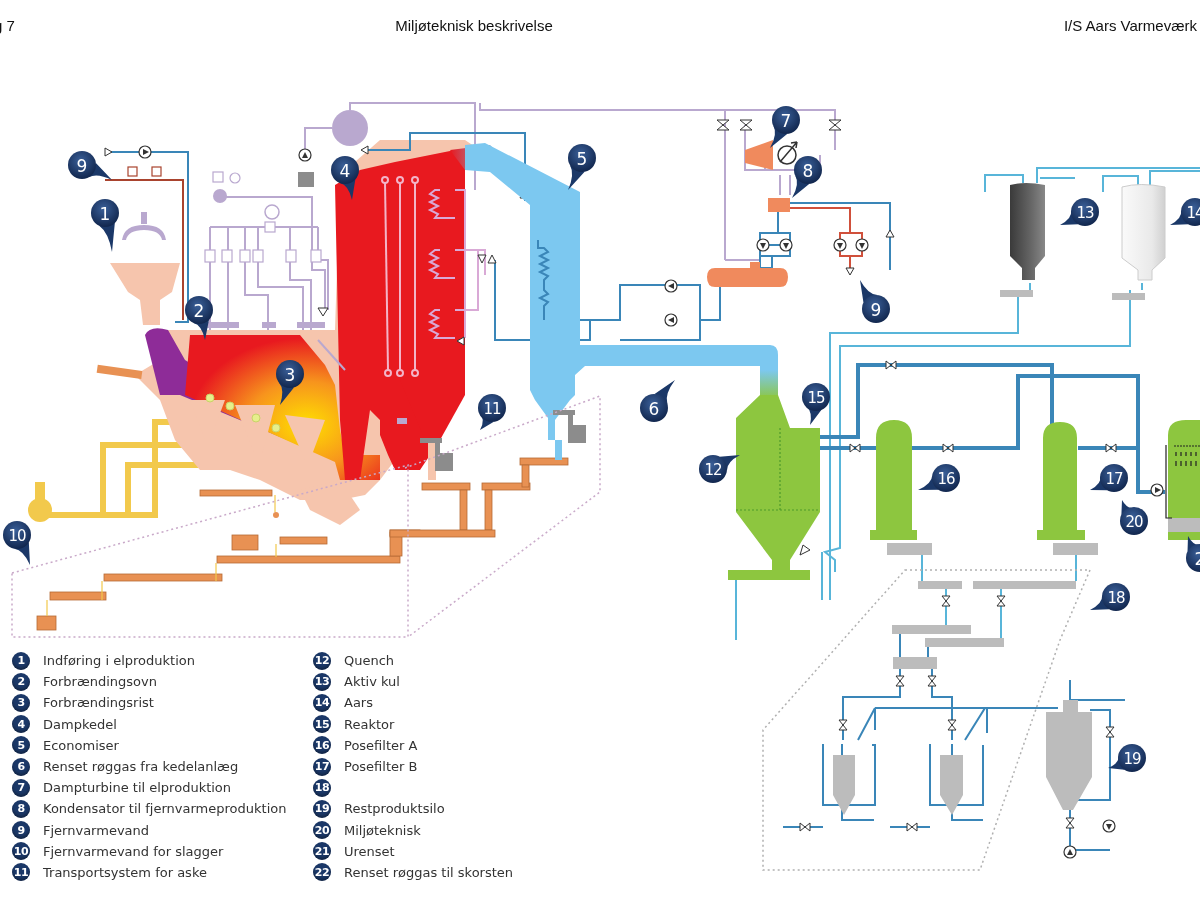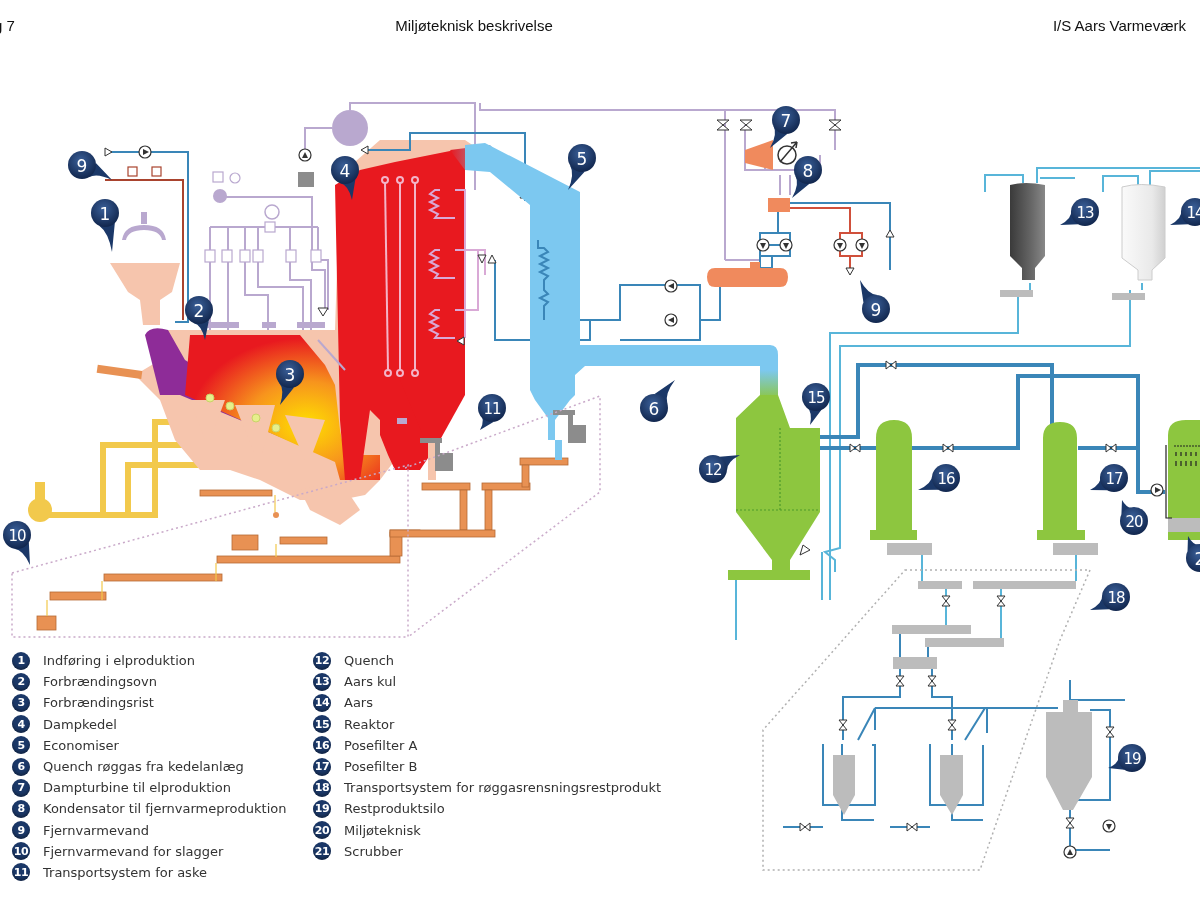--- a/index.html
+++ b/index.html
@@ -1,20 +1,20 @@
 <!DOCTYPE html>
 <html><head>
 <meta charset="utf-8">
 <style>
   html,body{margin:0;padding:0;background:#fff;}
   body{width:1200px;height:900px;position:relative;overflow:hidden;font-family:"Liberation Sans",sans-serif;color:#222;}
   .hdr{position:absolute;top:17px;font-size:15px;font-family:"Liberation Sans",sans-serif;color:#111;}
   #hdr-left{left:-6px;}
   #hdr-center{left:0;width:948px;text-align:center;}
-  #hdr-right{right:14px;}
+  #hdr-right{right:3px;}
   #diagram{position:absolute;left:0;top:0;}
   .legend-col{position:absolute;top:650px;font-family:"DejaVu Sans",sans-serif;font-size:13px;color:#333;}
   .legend-item{height:21.2px;display:flex;align-items:center;white-space:nowrap;}
   .legend-num{width:18px;height:18px;border-radius:50%;background:#1b3868;color:#fff;font-size:11px;font-weight:bold;display:inline-flex;align-items:center;justify-content:center;margin-right:13px;box-shadow:inset 0 -2px 3px rgba(0,0,0,0.35);letter-spacing:-0.5px;}
   #legend-left{left:12px;}
   #legend-right{left:313px;}
   .badge text{font-family:"DejaVu Sans",sans-serif;font-size:17px;fill:#fff;text-anchor:middle;dominant-baseline:central;}
 </style>
 </head>
 <body>
@@ -506,21 +506,21 @@
     <div class="legend-item">
       <span class="legend-num">4</span>
       <span>Dampkedel</span>
     </div>
     <div class="legend-item">
       <span class="legend-num">5</span>
       <span>Economiser</span>
     </div>
     <div class="legend-item">
       <span class="legend-num">6</span>
-      <span>Quench røggas fra kedelanlæg</span>
+      <span>Renset røggas fra kedelanlæg</span>
     </div>
     <div class="legend-item">
       <span class="legend-num">7</span>
       <span>Dampturbine til elproduktion</span>
     </div>
     <div class="legend-item">
       <span class="legend-num">8</span>
       <span>Kondensator til fjernvarmeproduktion</span>
     </div>
     <div class="legend-item">
@@ -536,47 +536,50 @@
       <span>Transportsystem for aske</span>
     </div>
   </div>
 <div class="legend-col" id="legend-right">
     <div class="legend-item">
       <span class="legend-num">12</span>
       <span>Quench</span>
     </div>
     <div class="legend-item">
       <span class="legend-num">13</span>
-      <span>Aars kul</span>
+      <span>Aktiv kul</span>
     </div>
     <div class="legend-item">
       <span class="legend-num">14</span>
       <span>Aars</span>
     </div>
     <div class="legend-item">
       <span class="legend-num">15</span>
       <span>Reaktor</span>
     </div>
     <div class="legend-item">
       <span class="legend-num">16</span>
       <span>Posefilter A</span>
     </div>
     <div class="legend-item">
       <span class="legend-num">17</span>
       <span>Posefilter B</span>
     </div>
     <div class="legend-item">
       <span class="legend-num">18</span>
-      <span>Transportsystem for røggasrensningsrestprodukt</span>
     </div>
     <div class="legend-item">
       <span class="legend-num">19</span>
       <span>Restproduktsilo</span>
     </div>
     <div class="legend-item">
       <span class="legend-num">20</span>
       <span>Miljøteknisk</span>
     </div>
     <div class="legend-item">
       <span class="legend-num">21</span>
-      <span>Scrubber</span>
+      <span>Urenset</span>
+    </div>
+    <div class="legend-item">
+      <span class="legend-num">22</span>
+      <span>Renset røggas til skorsten</span>
     </div>
   </div>
 
 </body></html>

